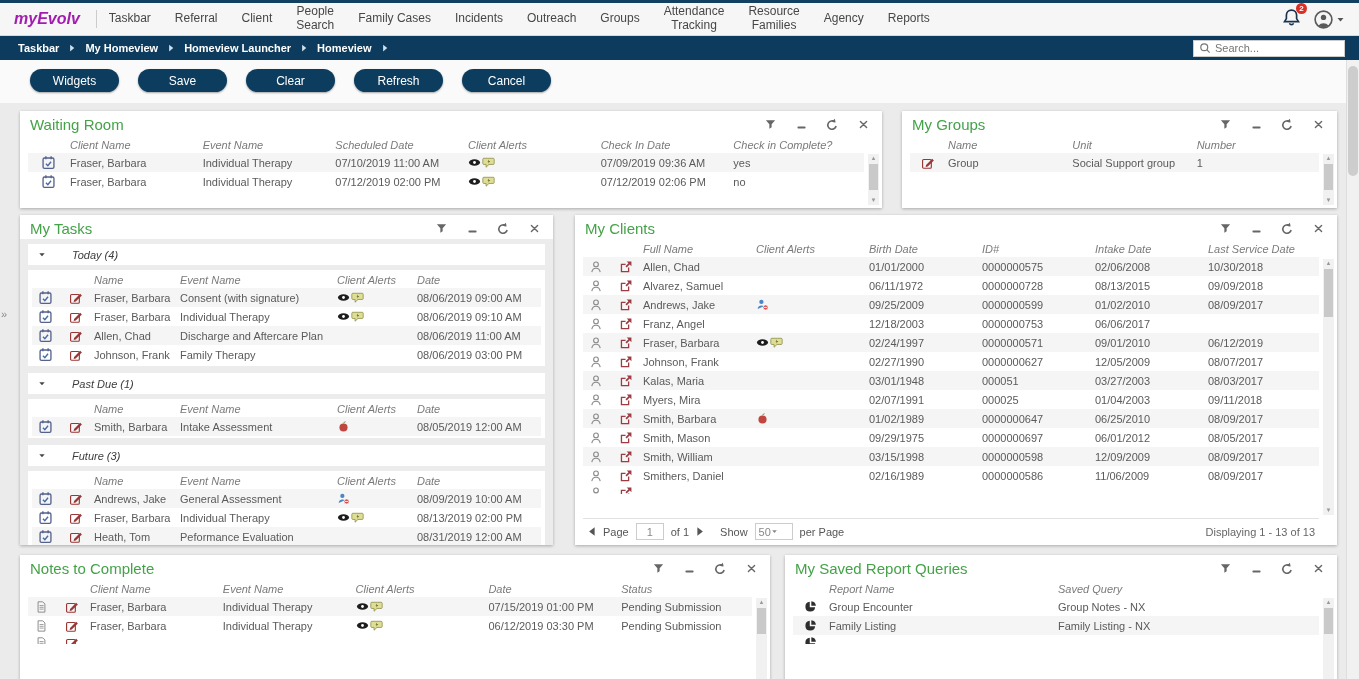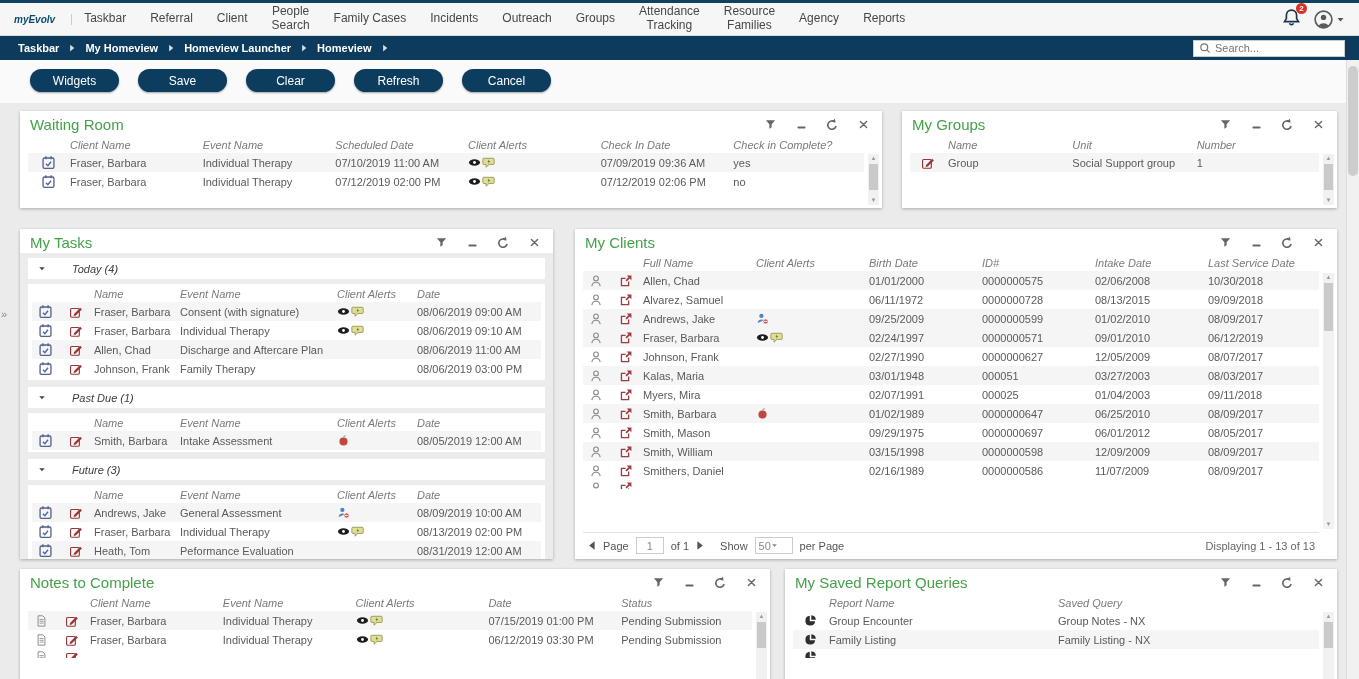--- a/index.html
+++ b/index.html
@@ -2,21 +2,21 @@
 <html><head>
 <meta charset="utf-8">
 <style>
   * { margin:0; padding:0; box-sizing:border-box; }
   html,body { width:1359px; height:679px; overflow:hidden; }
   body { font-family:"Liberation Sans", sans-serif; background:#ebebeb; position:relative; }
 
   
   .topstrip { height:3px; background:#12405f; }
   .navbar { height:33px; background:#f6f6f6; border-bottom:1px solid #d9d9d9; display:flex; align-items:center; padding:0 14px; }
-  .logo { font-style:italic; font-weight:bold; font-size:10px; color:#0c4a6e; padding-right:16px; border-right:1px solid #ccc; }
+  .logo { font-style:italic; font-weight:bold; font-size:16px; color:#a21caf; padding-right:16px; border-right:1px solid #ccc; }
   .nav-items { display:flex; align-items:center; height:100%; }
   .nav-item { font-size:12px; color:#474747; padding:0 12px; text-align:center; white-space:pre-line; line-height:1.15; cursor:pointer; }
   .nav-right { margin-left:auto; display:flex; align-items:center; gap:12px; }
   .bell-wrap { position:relative; cursor:pointer; }
   .badge { position:absolute; top:-5px; right:-6px; background:#d93025; color:#fff; font-size:8px; font-weight:bold; border-radius:50%; width:11px; height:11px; display:flex; align-items:center; justify-content:center; }
   .user-wrap { display:flex; align-items:center; gap:2px; cursor:pointer; }
 
   .breadcrumb { height:24px; background:#0c3b5d; display:flex; align-items:center; padding:0 8px; }
   .bc-item { color:#fff; font-size:11px; font-weight:600; padding:0 10px; cursor:pointer; }
   .bc-sep { color:#b9cfe2; font-size:8px; }
@@ -24,21 +24,21 @@
   .searchbox input { border:none; outline:none; font-size:11px; color:#666; width:118px; font-family:"Liberation Sans",sans-serif; background:transparent; }
 
   
   .btn-strip { background:#fafafa; padding:9px 0 11px 30px; display:flex; gap:19px; }
   .btn { background:#0d3d5e; color:#fff; font-size:12px; border:none; border-radius:13px; width:89px; height:23px; display:flex; align-items:center; justify-content:center; cursor:pointer; box-shadow:0 1px 2px rgba(0,0,0,.35); font-family:"Liberation Sans",sans-serif; }
 
   
   .content { padding:3px 22px 0 20px; }
   .wrow { display:flex; }
   .row1 { margin-top:5px; gap:20px; }
-  .row2 { margin-top:21px; gap:22px; }
+  .row2 { margin-top:7px; gap:22px; }
   .row3 { margin-top:10px; gap:15px; }
   .widget { background:#fff; box-shadow:0 1px 3px rgba(0,0,0,.28); display:flex; flex-direction:column; overflow:hidden; }
   .w-waiting { width:862px; height:97px; }
   .w-groups  { flex:1; height:97px; }
   .w-tasks   { width:533px; height:330px; }
   .w-clients { flex:1; height:330px; }
   .w-notes   { width:750px; height:150px; }
   .w-queries { flex:1; height:150px; }
 
   .w-head { display:flex; align-items:center; padding:5px 12px 2px 10px; flex:0 0 auto; }
@@ -741,20 +741,40 @@
                     <circle cx="11.8" cy="11.6" r="3.1" fill="#d65050" stroke="#fff" stroke-width="0.8"></circle>
                     <path d="M9.9 11.6h3.8" stroke="#fff" stroke-width="1.1"></path>
                   </svg>
                 </span>
               </span>
               <span class="cell">09/25/2009</span>
               <span class="cell">0000000599</span>
               <span class="cell">01/02/2010</span>
               <span class="cell">08/09/2017</span>
             </div>
+            <div class="trow g-cli">
+              <span class="ic row-ic">
+                <svg width="14" height="14" viewBox="0 0 16 16">
+                  <circle cx="8" cy="5" r="2.7" fill="none" stroke="#8b8b8b" stroke-width="1.3"></circle>
+                  <path d="M3.2 13.8c.6-3.2 2.6-4.4 4.8-4.4s4.2 1.2 4.8 4.4" fill="none" stroke="#8b8b8b" stroke-width="1.3"></path>
+                </svg>
+              </span>
+              <span class="ic row-ic">
+                <svg width="14" height="14" viewBox="0 0 16 16">
+                  <path fill="none" stroke="#9c3b42" stroke-width="1.5" d="M11 8.5V13.2H2.8V5h4.7"></path>
+                  <path fill="#9c3b42" d="M8.8 1.8h5.4v5.4l-2-2-3.4 3.4-1.4-1.4 3.4-3.4z"></path>
+                </svg>
+              </span>
+              <span class="cell">Franz, Angel</span>
+              <span class="alerts"></span>
+              <span class="cell">12/18/2003</span>
+              <span class="cell">0000000753</span>
+              <span class="cell">06/06/2017</span>
+              <span class="cell"></span>
+            </div>
             <div class="trow g-cli alt">
               <span class="ic row-ic">
                 <svg width="14" height="14" viewBox="0 0 16 16">
                   <circle cx="8" cy="5" r="2.7" fill="none" stroke="#8b8b8b" stroke-width="1.3"></circle>
                   <path d="M3.2 13.8c.6-3.2 2.6-4.4 4.8-4.4s4.2 1.2 4.8 4.4" fill="none" stroke="#8b8b8b" stroke-width="1.3"></path>
                 </svg>
               </span>
               <span class="ic row-ic">
                 <svg width="14" height="14" viewBox="0 0 16 16">
                   <path fill="none" stroke="#9c3b42" stroke-width="1.5" d="M11 8.5V13.2H2.8V5h4.7"></path>
@@ -918,21 +938,21 @@
               <span class="ic row-ic">
                 <svg width="14" height="14" viewBox="0 0 16 16">
                   <path fill="none" stroke="#9c3b42" stroke-width="1.5" d="M11 8.5V13.2H2.8V5h4.7"></path>
                   <path fill="#9c3b42" d="M8.8 1.8h5.4v5.4l-2-2-3.4 3.4-1.4-1.4 3.4-3.4z"></path>
                 </svg>
               </span>
               <span class="cell">Smithers, Daniel</span>
               <span class="alerts"></span>
               <span class="cell">02/16/1989</span>
               <span class="cell">0000000586</span>
-              <span class="cell">11/07/2009</span>
+              <span class="cell">11/06/2009</span>
               <span class="cell">08/09/2017</span>
             </div>
             <div class="trow partial g-cli">
               <span class="ic row-ic">
                 <svg width="14" height="14" viewBox="0 0 16 16">
                   <circle cx="8" cy="5" r="2.7" fill="none" stroke="#8b8b8b" stroke-width="1.3"></circle>
                   <path d="M3.2 13.8c.6-3.2 2.6-4.4 4.8-4.4s4.2 1.2 4.8 4.4" fill="none" stroke="#8b8b8b" stroke-width="1.3"></path>
                 </svg>
               </span>
               <span class="ic row-ic">

